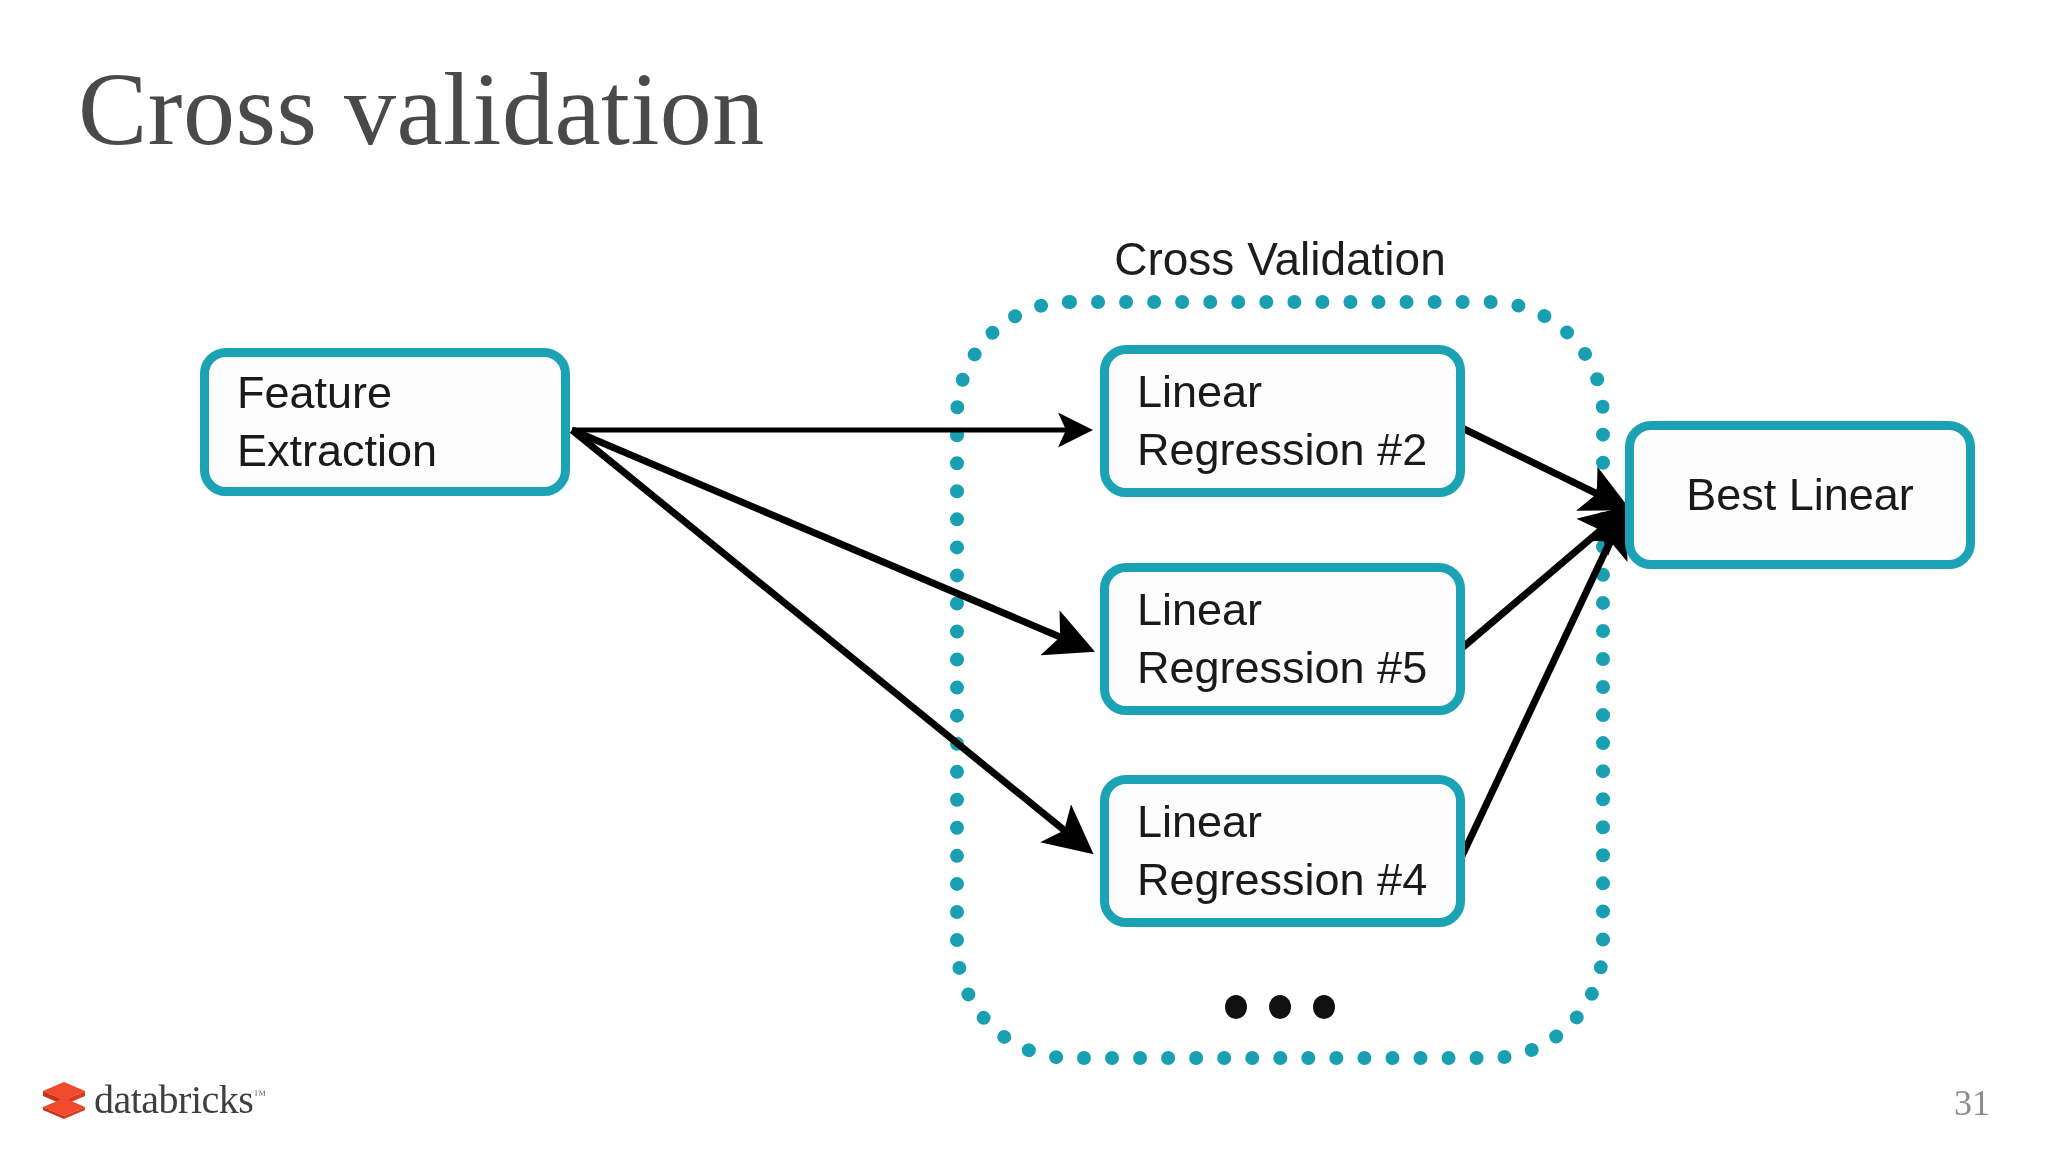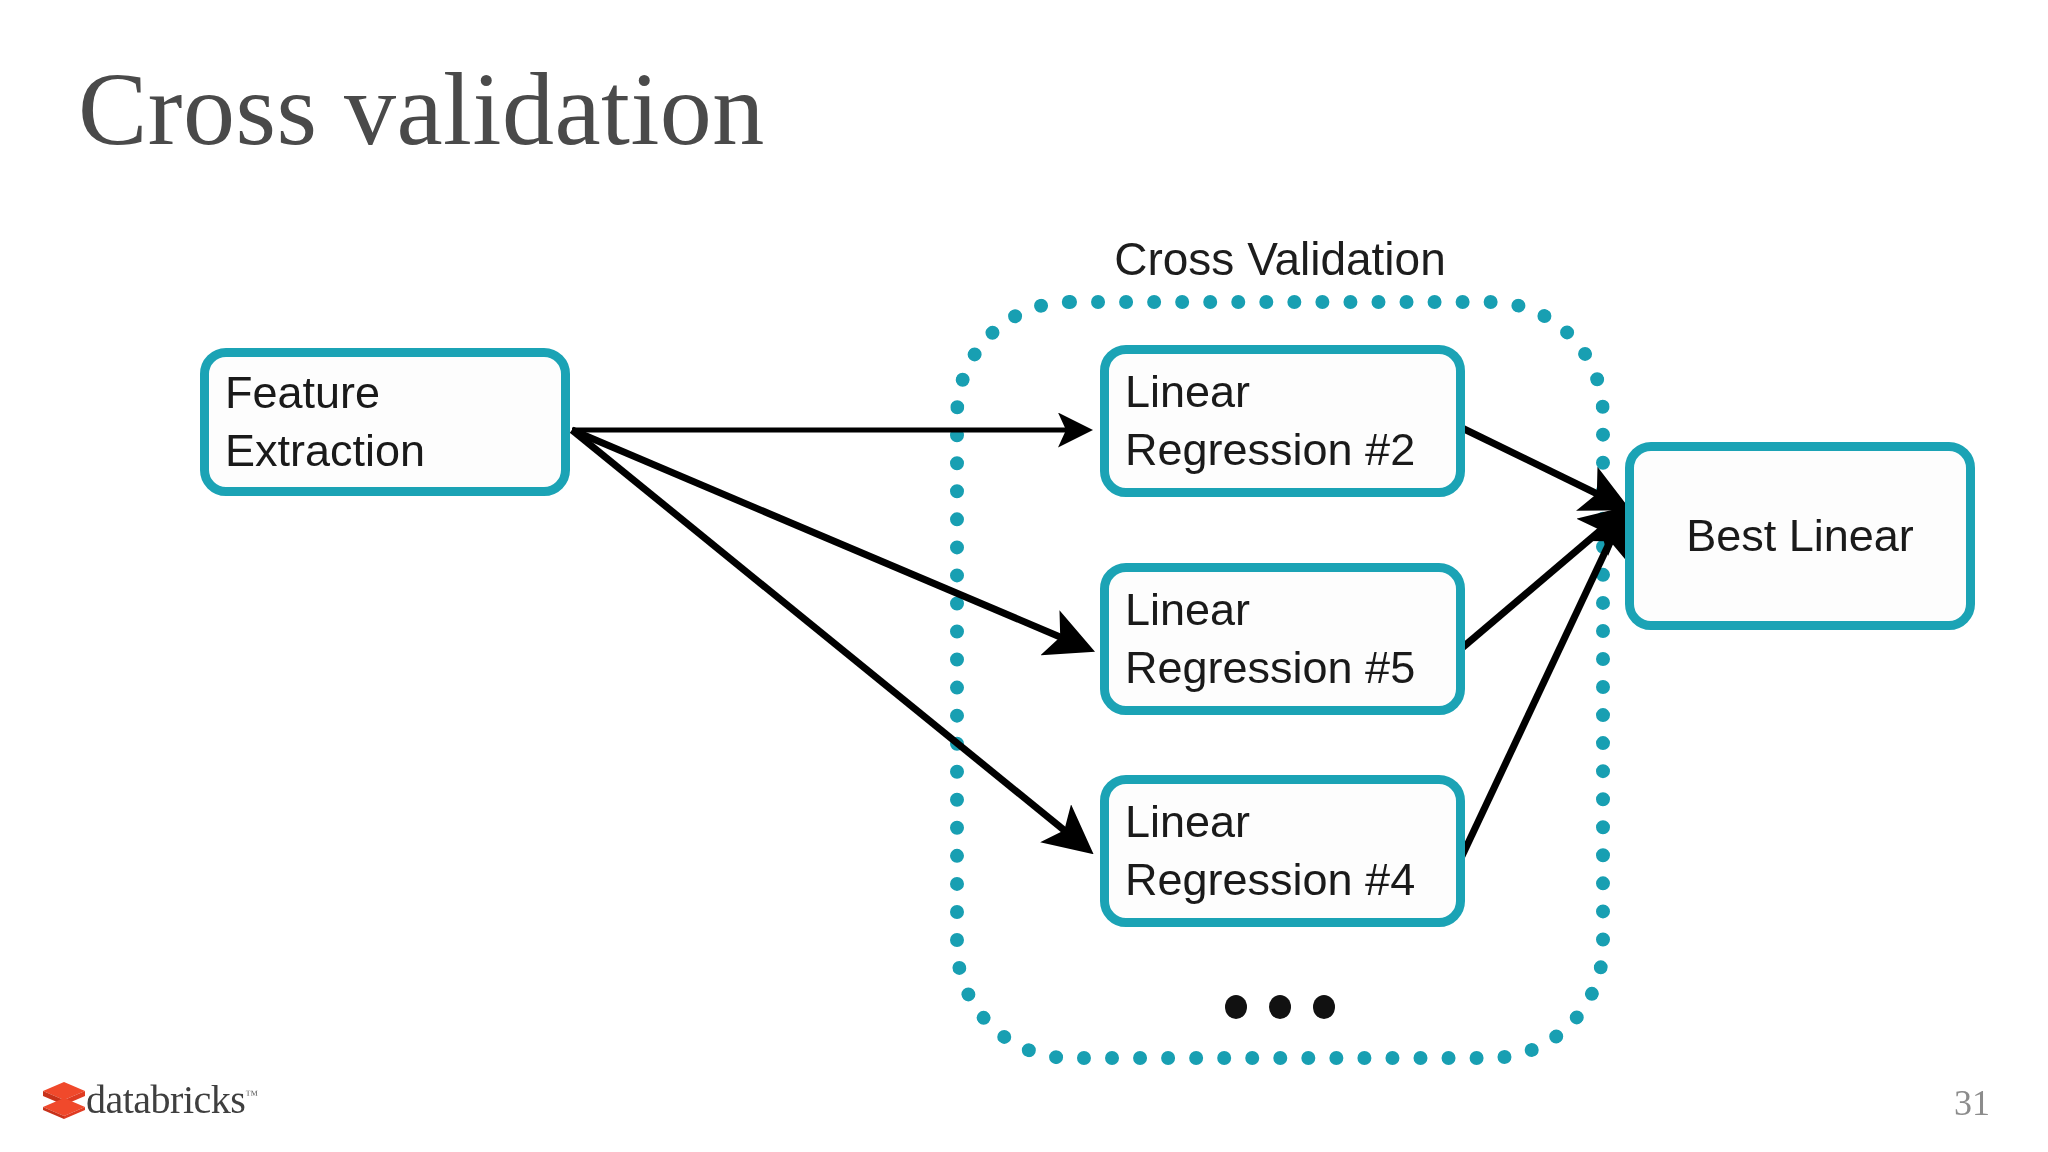--- a/index.html
+++ b/index.html
@@ -72,21 +72,21 @@
   
   .node {
     position: absolute;
     box-sizing: border-box;
     background: #fdfdfd;
     border: 9px solid #1ba3b5;
     border-radius: 26px;
     display: flex;
     flex-direction: column;
     justify-content: center;
-    padding-left: 16px;
+    padding-left: 28px;
     color: #1a1a1a;
     font-weight: 300;
   }
   .node .line {
     display: block;
     white-space: nowrap;
     line-height: 1.28;
   }
 
   #node-feature-extraction {
@@ -112,23 +112,23 @@
   }
   #node-lr-3 {
     left: 1100px;
     top: 775px;
     width: 365px;
     height: 152px;
     font-size: 45px;
   }
   #node-best-lr {
     left: 1625px;
-    top: 442px;
+    top: 421px;
     width: 350px;
-    height: 188px;
+    height: 148px;
     font-size: 45px;
     padding-left: 0;
     align-items: center;
   }
   #node-best-lr .line { text-align: left; }
   #node-best-lr .inner {
     display: flex;
     flex-direction: column;
     justify-content: center;
   }
@@ -150,20 +150,21 @@
     background: #111111;
   }
 
   
   #footer-logo {
     position: absolute;
     left: 42px;
     top: 1076px;
     display: flex;
     align-items: center;
+    gap: 8px;
   }
   #logo-mark { display: block; }
   #logo-wordmark {
     font-family: "Liberation Serif", serif;
     font-size: 40px;
     color: #3f3f3f;
     letter-spacing: -0.5px;
     position: relative;
   }
   #logo-tm {

